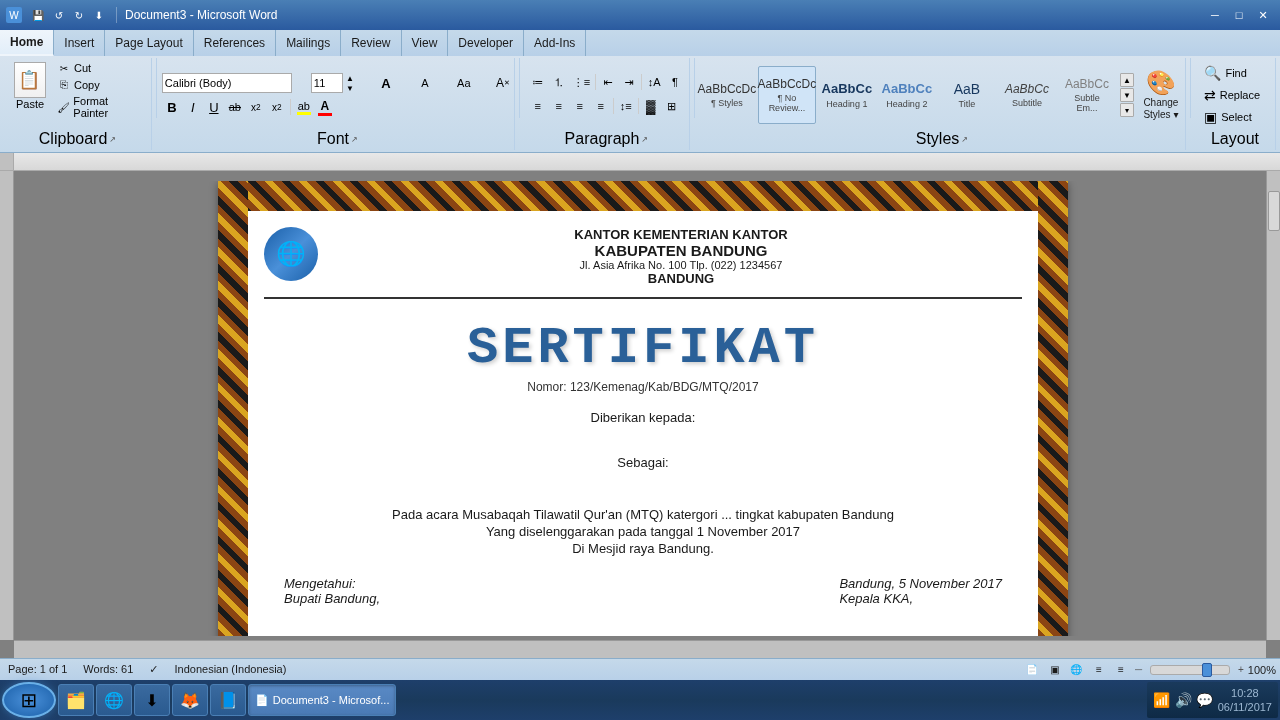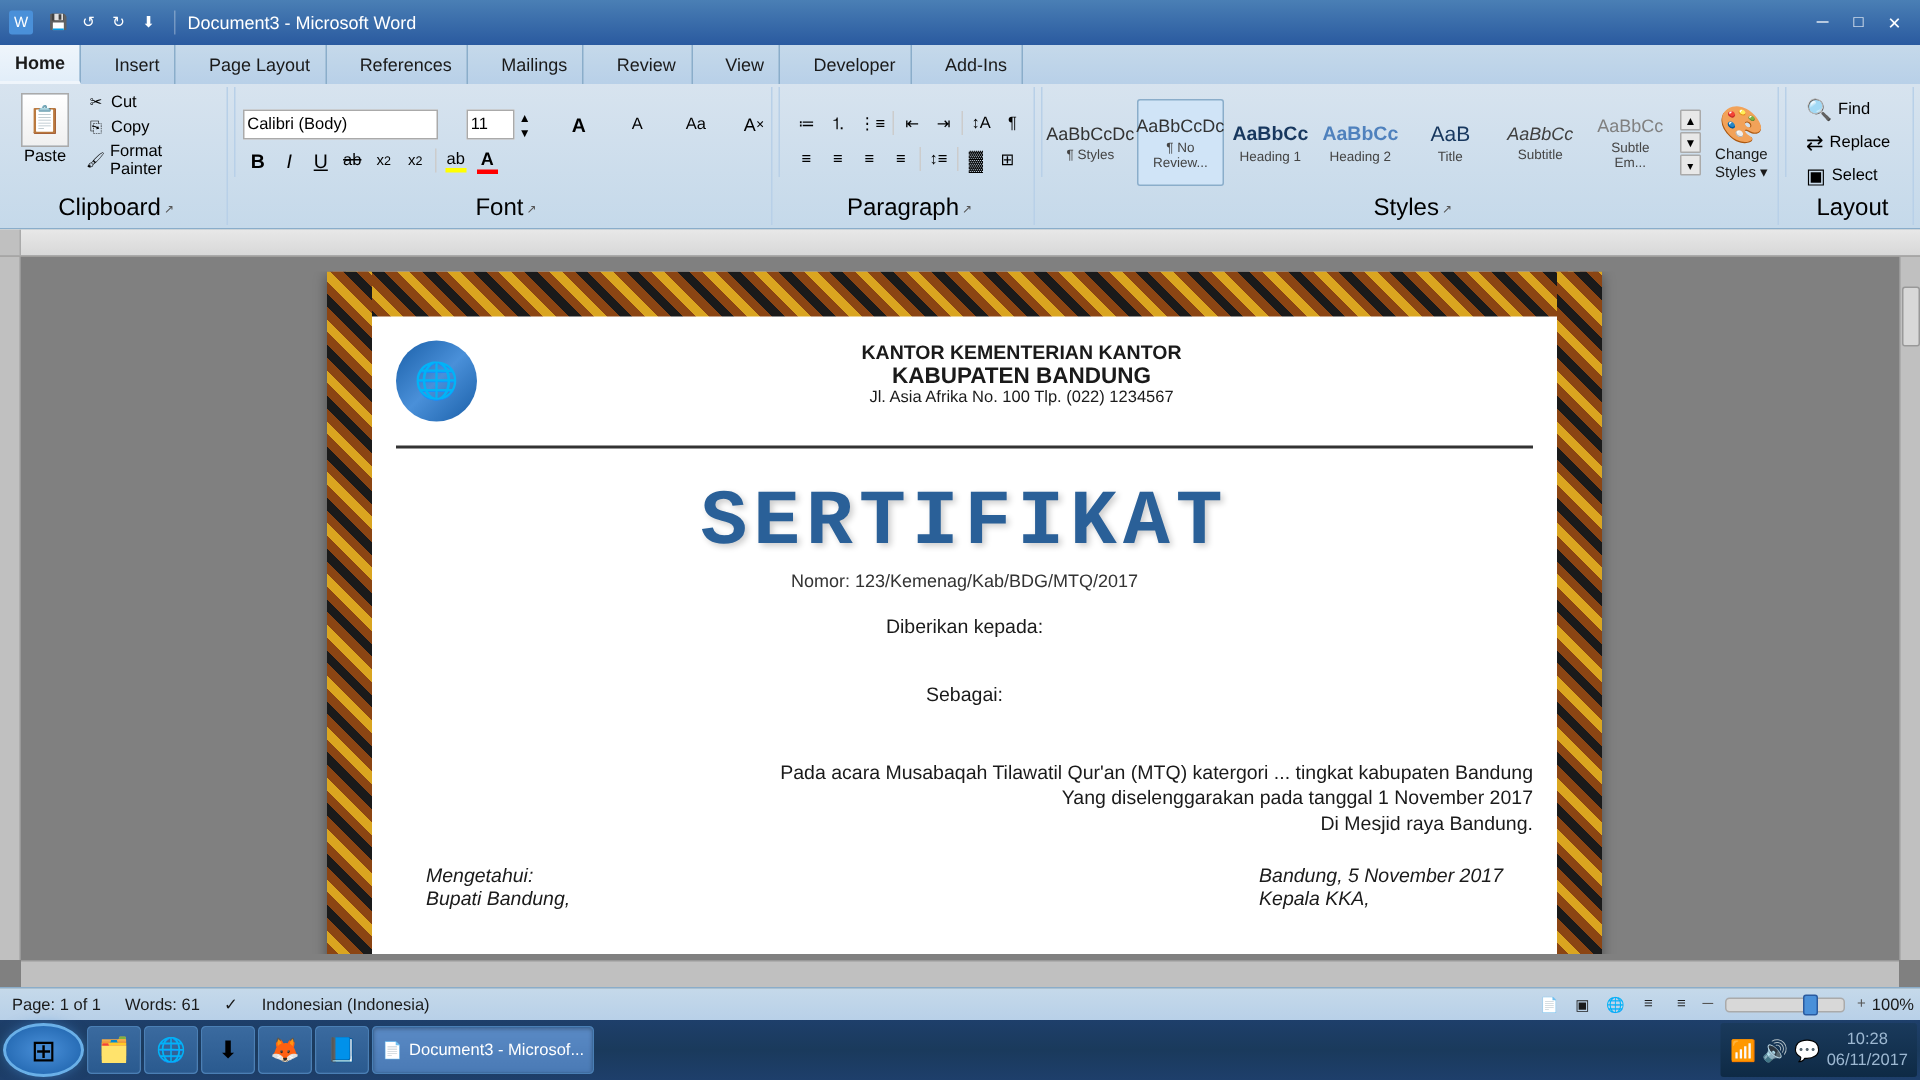--- a/index.html
+++ b/index.html
@@ -10,21 +10,21 @@
     .titlebar-left { display: flex; align-items: center; gap: 4px; }
     .titlebar-icon { width: 16px; height: 16px; background: #4a90d9; border-radius: 2px; display: flex; align-items: center; justify-content: center; font-size: 10px; color: white; }
     .titlebar-title { color: white; font-size: 12px; font-weight: normal; }
     .titlebar-controls { display: flex; gap: 2px; }
     .titlebar-btn { width: 22px; height: 18px; display: flex; align-items: center; justify-content: center; font-size: 11px; color: white; cursor: pointer; background: transparent; border: none; }
     .titlebar-quickaccess { display: flex; align-items: center; gap: 2px; margin-left: 4px; }
     .qa-btn { width: 18px; height: 18px; display: flex; align-items: center; justify-content: center; font-size: 10px; color: white; cursor: pointer; }
 
     
     .ribbon { background: linear-gradient(180deg, #dce6f0 0%, #c5d9ea 100%); border-bottom: 1px solid #8aadca; }
-    .ribbon-tabs { display: flex; height: 26px; background: linear-gradient(180deg, #c5d9ea 0%, #b8d0e8 100%); gap: 12px; }
+    .ribbon-tabs { display: flex; height: 26px; background: linear-gradient(180deg, #c5d9ea 0%, #b8d0e8 100%); }
     .ribbon-tab { padding: 0 10px; display: flex; align-items: center; font-size: 12px; cursor: pointer; color: #1a1a1a; border-right: 1px solid #8aadca; }
     .ribbon-tab.active { background: linear-gradient(180deg, #eff5fb 0%, #e2eef9 100%); font-weight: bold; border-bottom: 2px solid #eff5fb; }
 
     .ribbon-content { display: flex; align-items: stretch; padding: 2px 4px; gap: 2px; height: 96px; }
     .ribbon-group { display: flex; flex-direction: column; align-items: center; border-right: 1px solid #b8d0e8; padding: 2px 6px; min-width: fit-content; }
     .ribbon-group-items { display: flex; align-items: flex-start; gap: 2px; flex: 1; }
     .ribbon-group-label-row { display: flex; align-items: center; width: 100%; justify-content: center; gap: 2px; }
     .group-expand { font-size: 8px; color: #555; cursor: pointer; }
 
     
@@ -105,30 +105,30 @@
     .cert-org-city { font-size: 13px; font-weight: bold; color: #1a1a1a; }
 
     
     .cert-title-section { text-align: center; margin: 20px 0 10px; }
     .cert-title { font-size: 52px; font-weight: 900; color: #2a6098; font-family: Liberation Mono, monospace; letter-spacing: 4px; text-shadow: 2px 2px 4px rgba(0,0,0,0.2); }
     .cert-number { font-size: 12px; color: #333; margin-top: 2px; }
 
     
     .cert-body { text-align: center; margin: 16px 0; }
     .cert-body p { font-size: 13px; color: #1a1a1a; margin: 6px 0; }
-    .cert-event { text-align: right; margin: 20px 0; font-size: 13px; color: #1a1a1a; }
+    .cert-event { text-align: center; margin: 20px 0; font-size: 13px; color: #1a1a1a; }
     .cert-event p { margin: 2px 0; }
 
     
     .cert-footer { display: flex; justify-content: space-between; margin-top: 20px; padding: 0 20px; }
     .cert-footer-left, .cert-footer-right { text-align: left; font-size: 13px; color: #1a1a1a; font-style: italic; }
 
     
     .statusbar { height: 22px; background: linear-gradient(180deg, #c5d9ea 0%, #b8d0e8 100%); border-top: 1px solid #8aadca; display: flex; align-items: center; justify-content: space-between; padding: 0 4px; font-size: 11px; color: #1a1a1a; }
-    .statusbar-left { display: flex; align-items: center; gap: 8px; }
+    .statusbar-left { display: flex; align-items: flex-start; gap: 8px; }
     .statusbar-right { display: flex; align-items: center; gap: 4px; }
     .statusbar-item { padding: 0 4px; cursor: pointer; }
     .view-btns { display: flex; gap: 2px; }
     .view-btn { width: 20px; height: 16px; display: flex; align-items: center; justify-content: center; font-size: 10px; cursor: pointer; border: 1px solid transparent; }
     .zoom-slider { width: 80px; height: 10px; background: #d8d8d8; border: 1px solid #aaa; border-radius: 3px; position: relative; margin: 0 4px; cursor: pointer; }
     .zoom-thumb { width: 10px; height: 14px; background: #4a90d9; border: 1px solid #2a5a9f; border-radius: 2px; position: absolute; top: -3px; left: 72%; transform: translateX(-50%); }
     .zoom-pct { font-size: 11px; color: #1a1a1a; }
 
     
     .taskbar { height: 40px; background: linear-gradient(180deg, #1e3f6b 0%, #1a3a5c 50%, #1e3f6b 100%); display: flex; align-items: center; padding: 0 2px; gap: 2px; }
@@ -410,20 +410,21 @@
       <div class="cert-inner">
 
         <div class="cert-header">
           <div class="cert-logo">
             <div class="cert-logo-circle">🌐</div>
           </div>
           <div class="cert-org">
             <div class="cert-org-name1">KANTOR KEMENTERIAN KANTOR</div>
             <div class="cert-org-name2">KABUPATEN BANDUNG</div>
             <div class="cert-org-addr">Jl. Asia Afrika No. 100 Tlp. (022) 1234567</div>
+            <div class="cert-org-city">BANDUNG</div>
           </div>
         </div>
 
         <div class="cert-title-section">
           <div class="cert-title">SERTIFIKAT</div>
           <div class="cert-number">Nomor: 123/Kemenag/Kab/BDG/MTQ/2017</div>
         </div>
 
         <div class="cert-body">
           <p>Diberikan kepada:</p>

